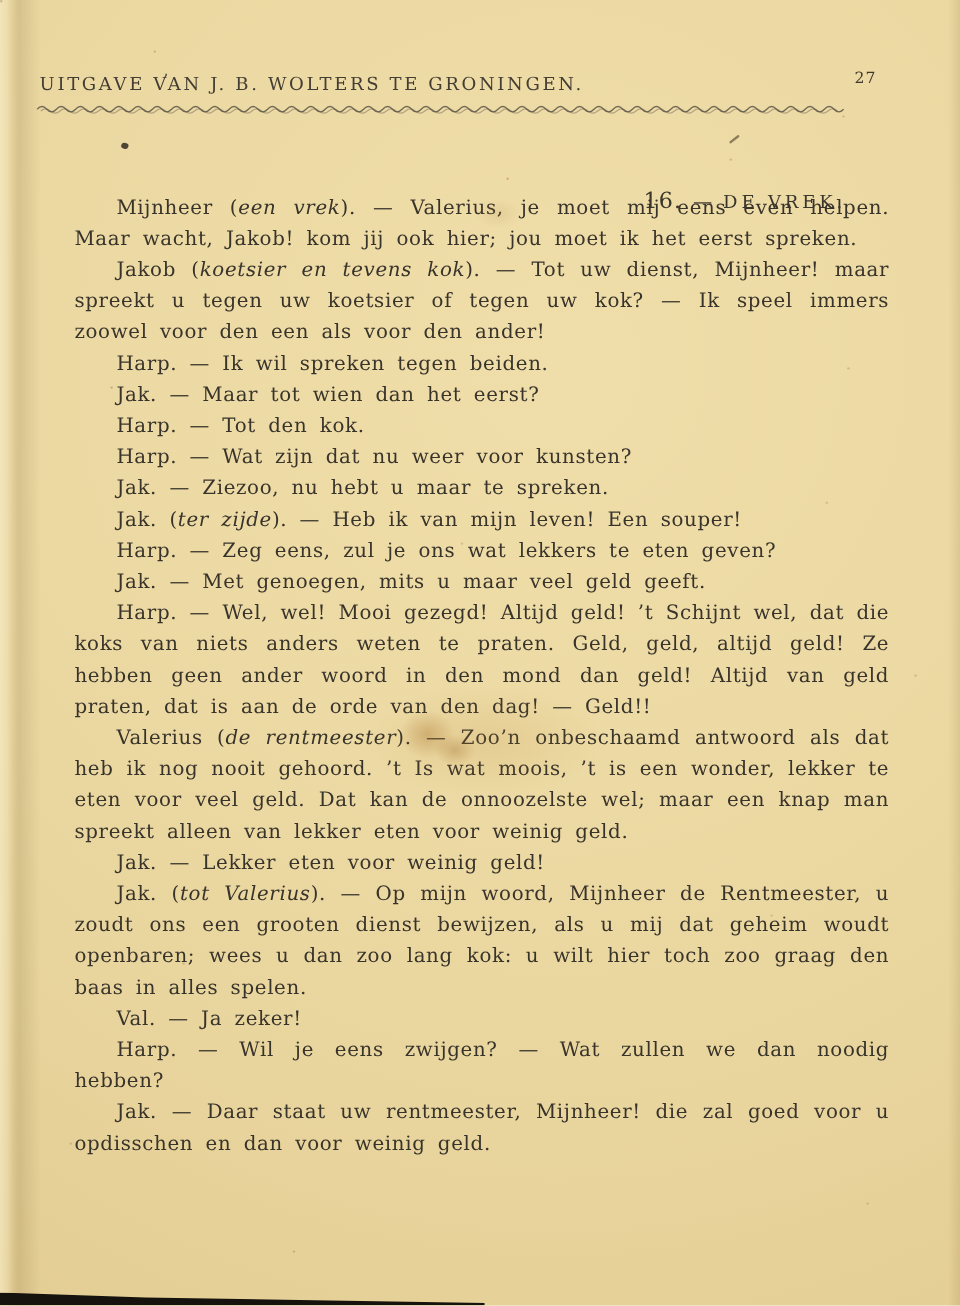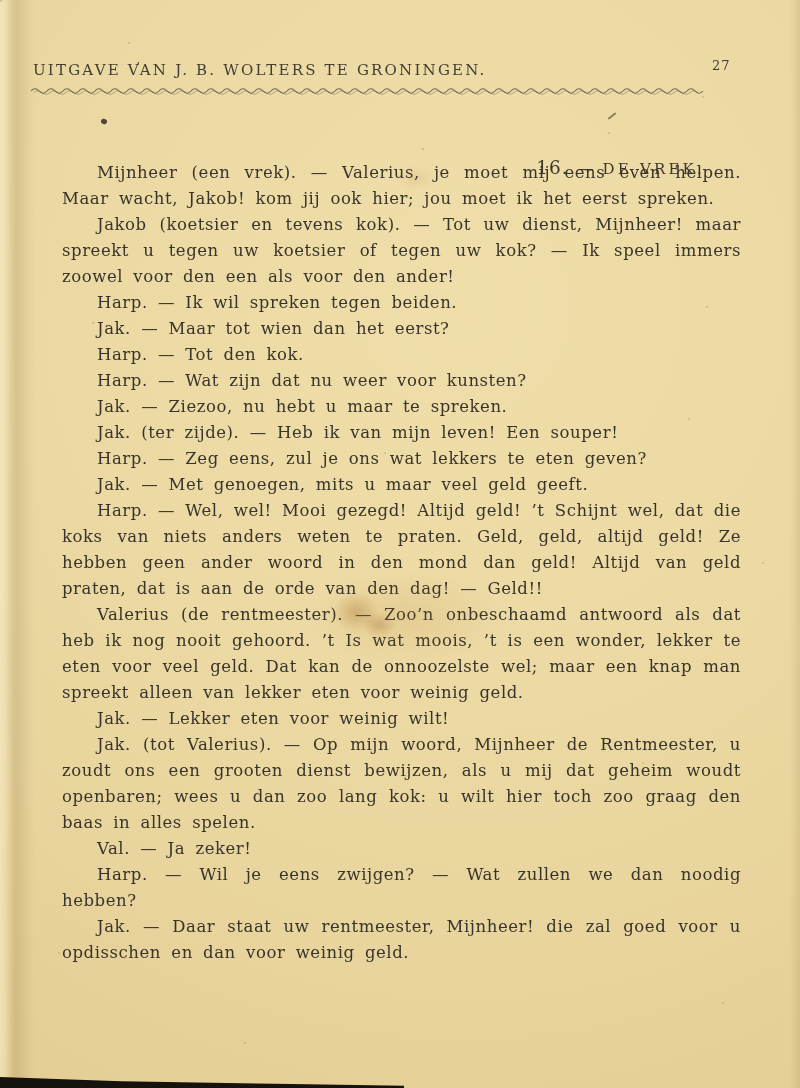--- a/index.html
+++ b/index.html
@@ -50,21 +50,21 @@
   .title-sep { font-size:16px; padding:0 9px; }
   .title-name { font-size:15px; letter-spacing:3.2px; }
 
   
   .text-block { position:absolute; top:160px; left:62px; width:679px; }
   .para {
     margin:0; text-indent:35px; text-align:justify;
     font-size:16.5px; line-height:26px; color:#39342b;
     word-spacing:4.5px; letter-spacing:0.55px;
   }
-  .it { }
+  .it { font-style:italic; }
 
   
   .ink-dot {
     position:absolute; left:101px; top:119px; width:6px; height:5px;
     background:#4e4536; border-radius:50% 40% 50% 45%; transform:rotate(18deg);
   }
   .stray-mark {
     position:absolute; left:607px; top:115px; width:10px; height:2px;
     background:#6b5d46; transform:rotate(-38deg); border-radius:2px; opacity:.75;
   }
@@ -131,21 +131,21 @@
       <p class="para"><span class="rm">Harp. — Ik wil spreken tegen beiden.</span></p>
       <p class="para"><span class="rm">Jak. — Maar tot wien dan het eerst?</span></p>
       <p class="para"><span class="rm">Harp. — Tot den kok.</span></p>
       <p class="para"><span class="rm">Harp. — Wat zijn dat nu weer voor kunsten?</span></p>
       <p class="para"><span class="rm">Jak. — Ziezoo, nu hebt u maar te spreken.</span></p>
       <p class="para"><span class="rm">Jak. (</span><span class="it">ter zijde</span><span class="rm">). — Heb ik van mijn leven! Een souper!</span></p>
       <p class="para"><span class="rm">Harp. — Zeg eens, zul je ons wat lekkers te eten geven?</span></p>
       <p class="para"><span class="rm">Jak. — Met genoegen, mits u maar veel geld geeft.</span></p>
       <p class="para"><span class="rm">Harp. — Wel, wel! Mooi gezegd! Altijd geld! ’t Schijnt wel, dat die koks van niets anders weten te praten. Geld, geld, altijd geld! Ze hebben geen ander woord in den mond dan geld! Altijd van geld praten, dat is aan de orde van den dag! — Geld!!</span></p>
       <p class="para"><span class="rm">Valerius (</span><span class="it">de rentmeester</span><span class="rm">). — Zoo’n onbeschaamd antwoord als dat heb ik nog nooit gehoord. ’t Is wat moois, ’t is een wonder, lekker te eten voor veel geld. Dat kan de onnoozelste wel; maar een knap man spreekt alleen van lekker eten voor weinig geld.</span></p>
-      <p class="para"><span class="rm">Jak. — Lekker eten voor weinig wilt!</span></p>
+      <p class="para"><span class="rm">Jak. — Lekker eten voor weinig geld!</span></p>
       <p class="para"><span class="rm">Jak. (</span><span class="it">tot Valerius</span><span class="rm">). — Op mijn woord, Mijnheer de Rentmeester, u zoudt ons een grooten dienst bewijzen, als u mij dat geheim woudt openbaren; wees u dan zoo lang kok: u wilt hier toch zoo graag den baas in alles spelen.</span></p>
       <p class="para"><span class="rm">Val. — Ja zeker!</span></p>
       <p class="para"><span class="rm">Harp. — Wil je eens zwijgen? — Wat zullen we dan noodig hebben?</span></p>
       <p class="para"><span class="rm">Jak. — Daar staat uw rentmeester, Mijnheer! die zal goed voor u opdisschen en dan voor weinig geld.</span></p>
     </div>
 
   <div class="stain stain-1"></div>
   <div class="stain stain-2"></div>
   <div class="stain stain-3"></div>
   <div class="stain stain-4"></div>

